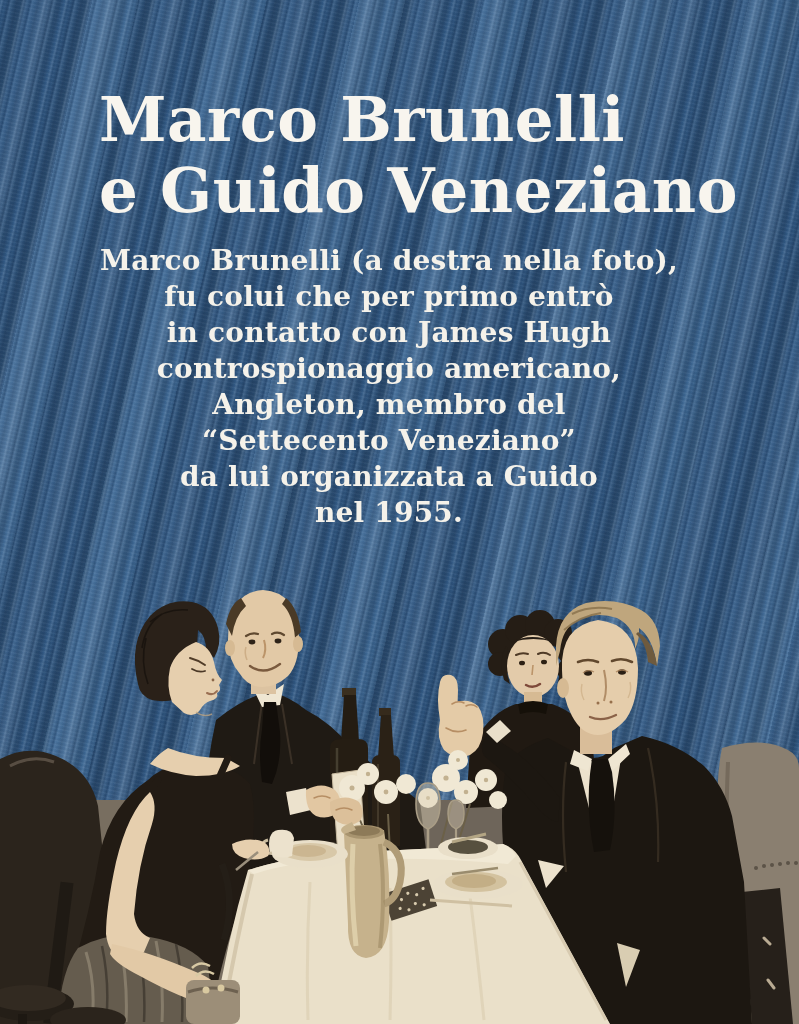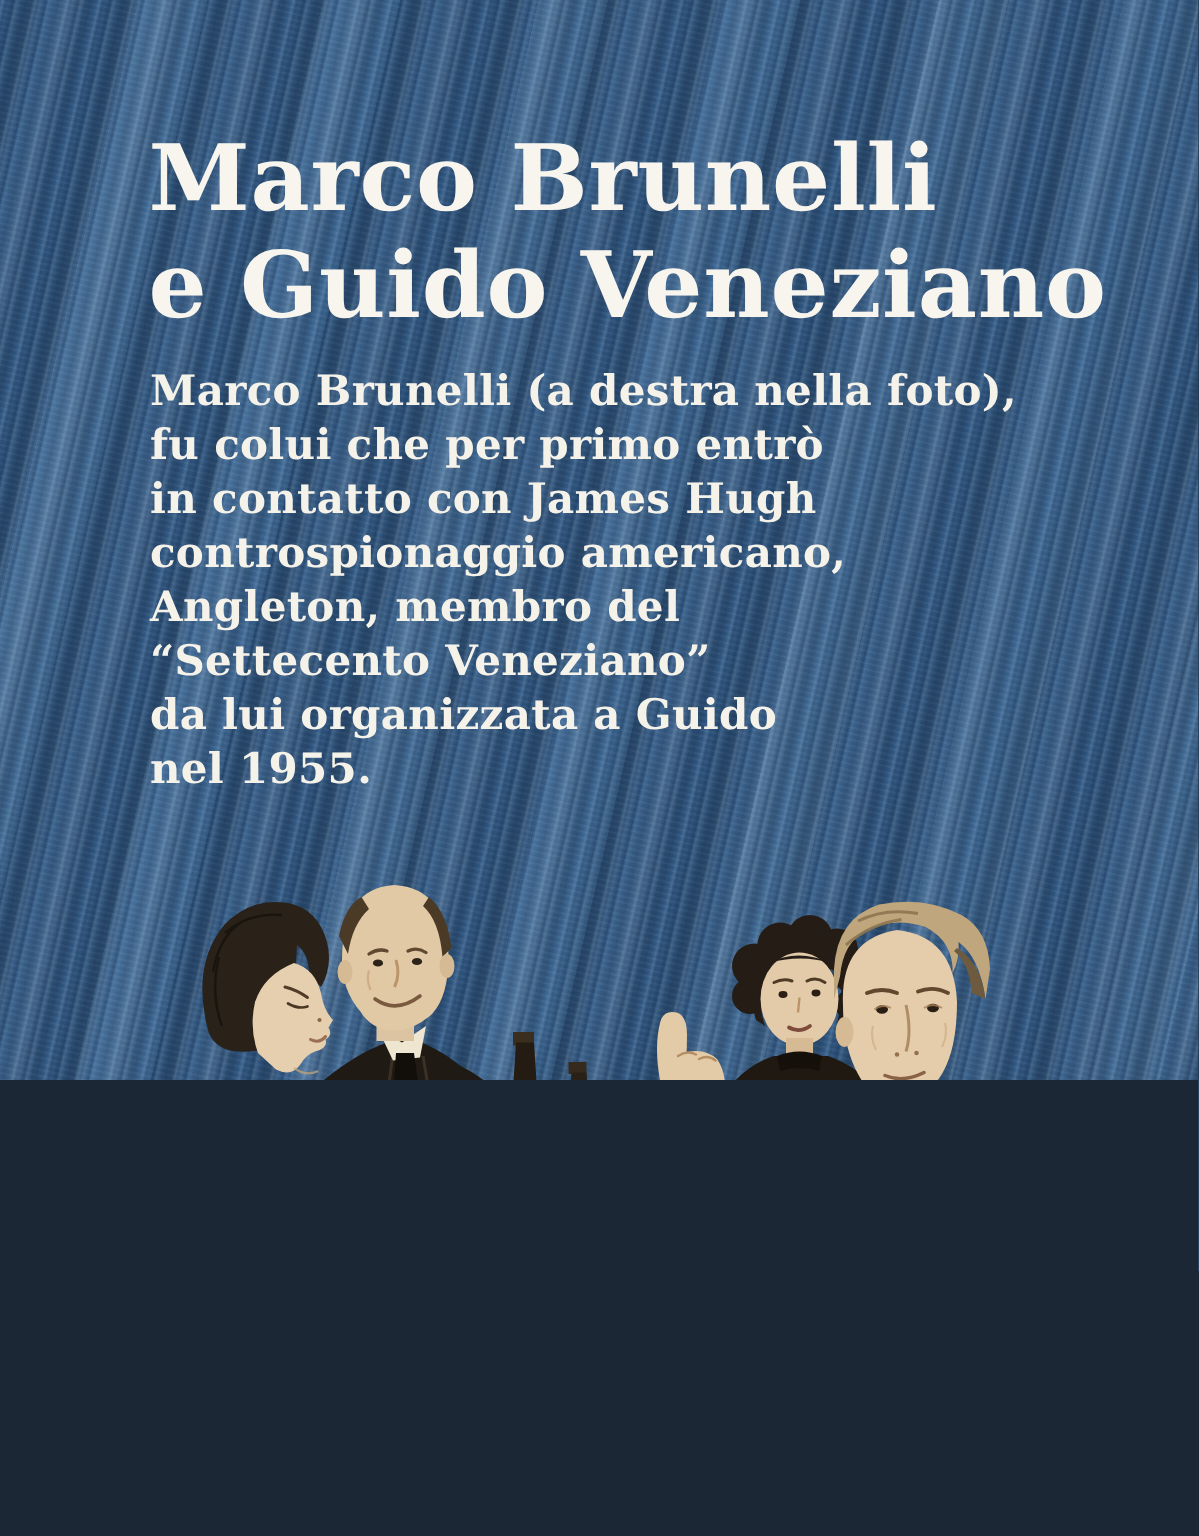--- a/index.html
+++ b/index.html
@@ -1,17 +1,17 @@
 <!DOCTYPE html>
 <html lang="it"><head>
 <meta charset="utf-8">
 <style>
   html,body{margin:0;padding:0;background:#1c2735;}
   .page{
-    position:relative;width:799px;height:720px;overflow:hidden;
+    position:relative;width:799px;height:1024px;overflow:hidden;
     background-color:#36618e;
     background-image:
       repeating-linear-gradient(103deg,
         rgba(255,255,255,0.00) 0px,
         rgba(190,215,240,0.16) 2px,
         rgba(20,40,70,0.10) 4px,
         rgba(255,255,255,0.00) 6px,
         rgba(10,30,60,0.22) 9px,
         rgba(150,185,220,0.18) 11px,
         rgba(255,255,255,0.00) 14px,
@@ -37,21 +37,21 @@
   .title{
     position:absolute;left:99px;top:84px;
     font-family:"DejaVu Serif","Liberation Serif",serif;
     font-weight:bold;font-size:61px;line-height:1.17;
     color:#f8f5ee;margin:0;letter-spacing:0.5px;
   }
   .paragraph{
     position:absolute;left:100px;top:243px;
     font-family:"DejaVu Serif","Liberation Serif",serif;
     font-weight:bold;font-size:28px;line-height:36px;
-    color:#f5f2ea;letter-spacing:0.2px;
+    color:#f5f2ea;letter-spacing:0.2px;text-align:center;
   }
   .photo{position:absolute;left:0;top:552px;width:799px;height:472px;}
 </style>
 </head>
 <body>
 
 <div class="page">
 
   <h1 class="title">
     <div>Marco Brunelli</div>

